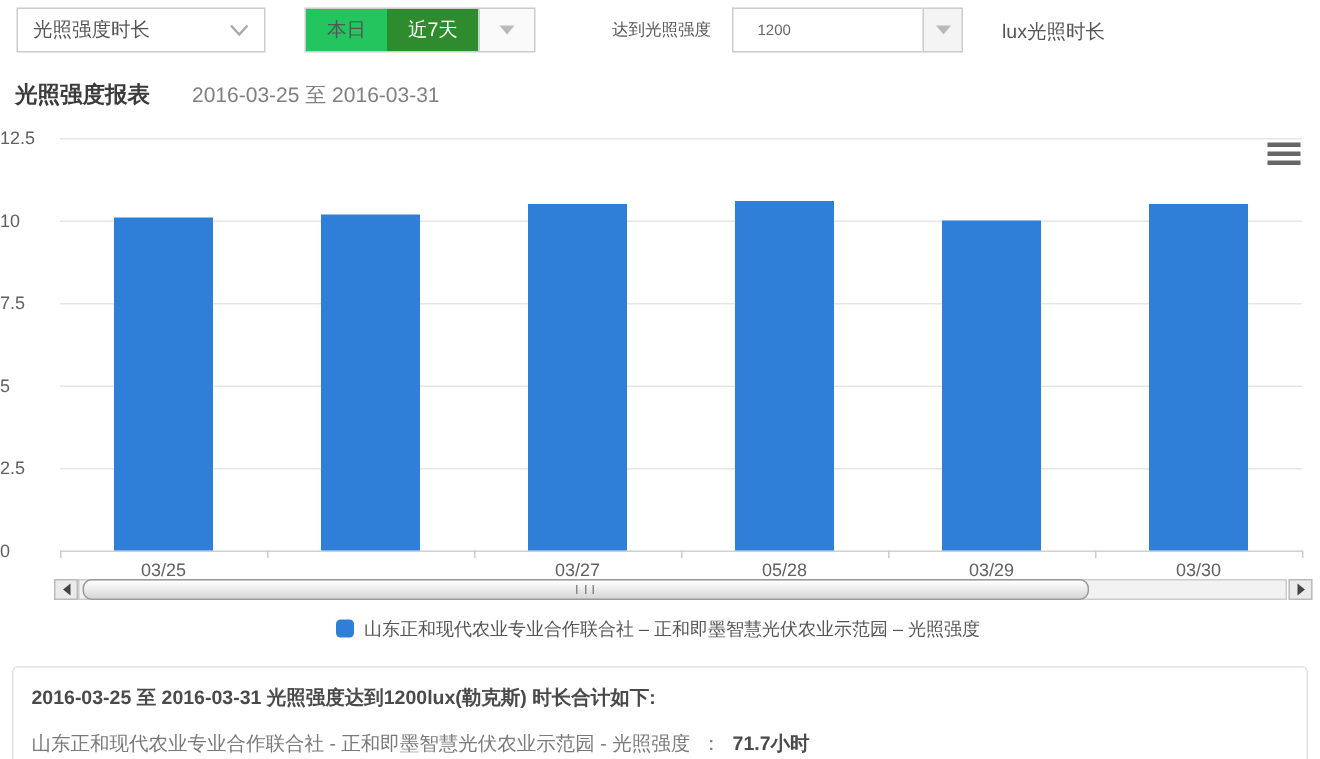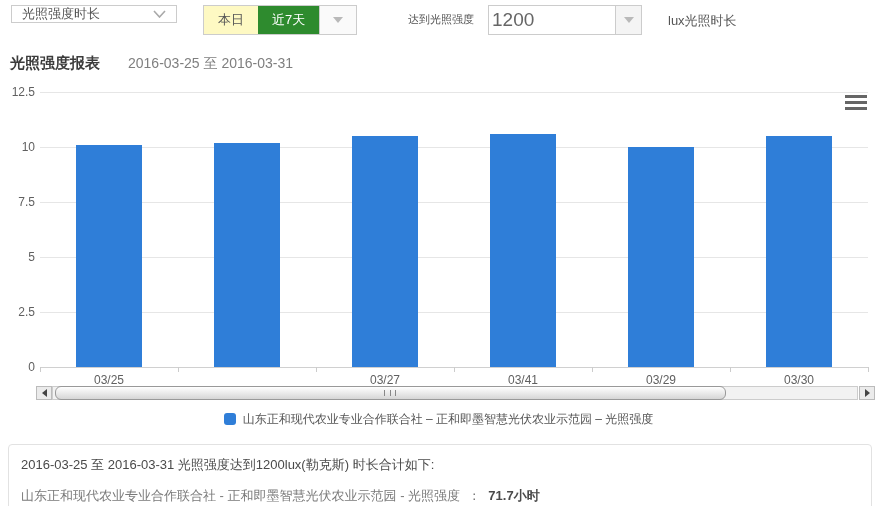--- a/index.html
+++ b/index.html
@@ -2,52 +2,52 @@
 <html><head>
 <meta charset="utf-8">
 <style>
   * { margin:0; padding:0; box-sizing:border-box; }
   html,body { width:880px; height:506px; overflow:hidden; background:#fff;
     font-family:"Liberation Sans","DejaVu Sans",sans-serif; color:#555; }
   .page { position:relative; width:880px; height:506px; background:#fff; }
 
   
   .toolbar { position:absolute; left:0; top:0; width:880px; height:42px; }
-  .select-box { position:absolute; left:11px; top:5px; width:166px; height:18px;
+  .select-box { position:absolute; left:11px; top:5px; width:166px; height:30px;
     border:1px solid #ccc; background:#fff; display:flex; align-items:center;
     justify-content:space-between; padding:0 10px; font-size:13px; color:#555; cursor:pointer; }
   .select-box svg { flex:0 0 auto; }
   .btn-group { position:absolute; left:203px; top:5px; height:30px; display:flex;
     border:1px solid #ccc; background:#fff; }
   .btn-group .seg { height:28px; display:flex; align-items:center; justify-content:center;
-    padding:0 14px; font-size:13px; color:#555; background:#fef9c3; border-left:1px solid #ccc; cursor:pointer; }
+    padding:0 14px; font-size:13px; color:#555; background:#22c55e; border-left:1px solid #ccc; cursor:pointer; }
   .btn-group .seg:first-child { border-left:none; }
   .btn-group .seg.active { background:#2e8b2e; color:#fff; border-left:none; }
   .btn-group .seg.caret-seg { padding:0 13px; background:#fafafa; }
   .caret-down { width:0; height:0; border-left:5px solid transparent;
     border-right:5px solid transparent; border-top:6px solid #b9b9b9; }
   .threshold-label { position:absolute; left:408px; top:12px; font-size:11px; color:#555; }
   .combo { position:absolute; left:488px; top:5px; width:154px; height:30px; display:flex; }
   .combo input { width:127px; height:30px; border:1px solid #ccc; border-right:none;
-    padding:0 3px; font-size:19px; color:#666; outline:none;
+    padding:0 16px; font-size:10px; color:#666; outline:none;
     font-family:"Liberation Sans","DejaVu Sans",sans-serif; }
   .combo .combo-arrow { width:27px; height:30px; border:1px solid #ccc; background:#f4f4f4;
     display:flex; align-items:center; justify-content:center; cursor:pointer; }
   .unit-label { position:absolute; left:668px; top:12px; font-size:13px; color:#555; }
 
   
   .report-header { position:absolute; left:10px; top:54px; display:flex; align-items:baseline; }
   .report-title { font-size:15px; font-weight:bold; color:#3c3c3c; }
   .report-dates { margin-left:28px; font-size:14px; color:#7f7f7f; }
 
   
   .chart { position:absolute; left:0; top:85px; width:880px; height:320px; }
   .gridline { position:absolute; height:1px; background:#e6e6e6; }
   .gridline.zero { background:#d0d0d0; }
-  .y-label { position:absolute; left:0; width:35px; text-align:right;
+  .y-label { position:absolute; left:0; width:35px; 
     font-size:12px; color:#606060; line-height:14px; }
   .bar { position:absolute; background:#2f7ed8; }
   .x-label { position:absolute; text-align:center; font-size:12px; color:#606060; }
   .tick { position:absolute; width:1px; height:5px; background:#ccc; }
   .export-menu { position:absolute; left:845px; top:10px; width:22px; height:15px;
     display:flex; flex-direction:column; justify-content:space-between; cursor:pointer; }
   .export-menu span { display:block; height:3px; background:#666; }
 
   
   .hscroll-track { position:absolute; left:52px; top:301px; width:806px; height:14px;
@@ -68,21 +68,21 @@
 
   
   .legend-row { position:absolute; left:0; top:409px; width:877px; height:20px;
     display:flex; align-items:center; justify-content:center; cursor:pointer; }
   .legend-swatch { width:12px; height:12px; border-radius:3px; background:#2f7ed8; margin-right:7px; }
   .legend-label { font-size:12px; color:#555; }
 
   
   .summary { position:absolute; left:8px; top:444px; width:864px; height:70px;
     border:1px solid #e2e2e2; border-radius:4px; padding:11px 12px; background:#fff; }
-  .summary-title { font-size:13px; font-weight:normal; color:#4a4a4a; }
+  .summary-title { font-size:13px; font-weight:bold; color:#4a4a4a; }
   .summary-line { margin-top:13px; font-size:13px; color:#7a7a7a; }
   .summary-sep { margin:0 4px; }
   .summary-value { font-weight:bold; color:#4a4a4a; }
 </style>
 </head>
 <body>
 
 <div class="page">
 
   <div class="toolbar">
@@ -149,21 +149,21 @@
       <div class="gridline" style="left: 40px; width: 828px; top: 62px;"></div>
       <div class="y-label" style="top: 55px;">10</div>
       <div class="gridline" style="left: 40px; width: 828px; top: 7px;"></div>
       <div class="y-label" style="top: 0px;">12.5</div>
       <div class="bar" style="left: 76px; width: 66px; top: 59.8px; height: 222.2px; background: rgb(47, 126, 216);"></div>
       <div class="x-label" style="left: 40px; width: 138px; top: 288px;">03/25</div>
       <div class="bar" style="left: 214px; width: 66px; top: 57.6px; height: 224.4px; background: rgb(47, 126, 216);"></div>
       <div class="bar" style="left: 352px; width: 66px; top: 51px; height: 231px; background: rgb(47, 126, 216);"></div>
       <div class="x-label" style="left: 316px; width: 138px; top: 288px;">03/27</div>
       <div class="bar" style="left: 490px; width: 66px; top: 48.8px; height: 233.2px; background: rgb(47, 126, 216);"></div>
-      <div class="x-label" style="left: 454px; width: 138px; top: 288px;">03/41</div>
+      <div class="x-label" style="left: 454px; width: 138px; top: 288px;">05/28</div>
       <div class="bar" style="left: 628px; width: 66px; top: 62px; height: 220px; background: rgb(47, 126, 216);"></div>
       <div class="x-label" style="left: 592px; width: 138px; top: 288px;">03/29</div>
       <div class="bar" style="left: 766px; width: 66px; top: 51px; height: 231px; background: rgb(47, 126, 216);"></div>
       <div class="x-label" style="left: 730px; width: 138px; top: 288px;">03/30</div>
       <div class="tick" style="left: 40px; top: 282px;"></div>
       <div class="tick" style="left: 178px; top: 282px;"></div>
       <div class="tick" style="left: 316px; top: 282px;"></div>
       <div class="tick" style="left: 454px; top: 282px;"></div>
       <div class="tick" style="left: 592px; top: 282px;"></div>
       <div class="tick" style="left: 730px; top: 282px;"></div>

